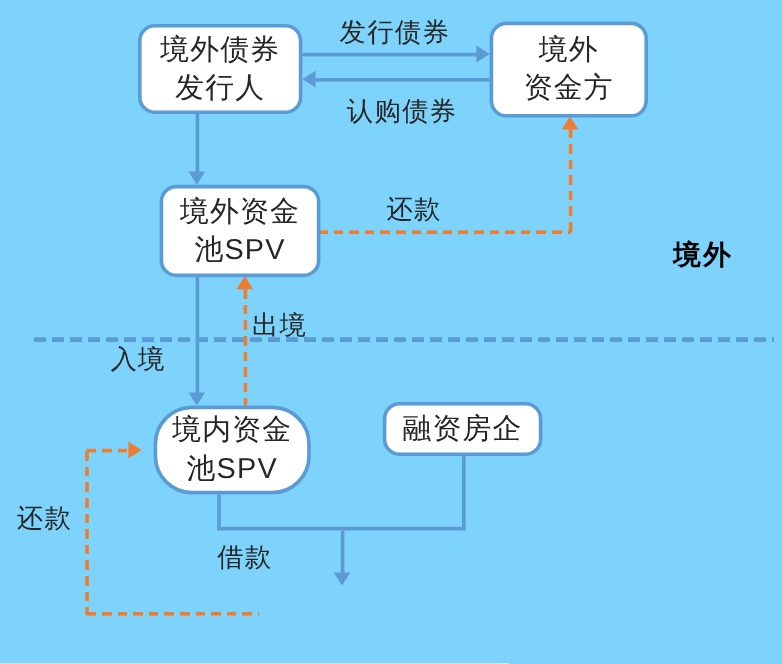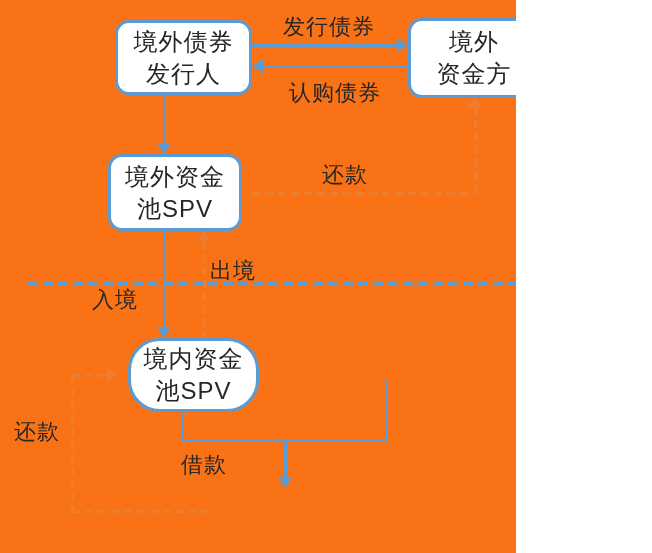--- a/index.html
+++ b/index.html
@@ -1,18 +1,18 @@
 <!DOCTYPE html>
 <html style="--blue: #5B9BD5; --orange: #ED7D31; --ink: #262626;"><head>
 <meta charset="utf-8">
 <style>
   :root { --blue:#5B9BD5; --orange:#ED7D31; --ink:#262626; }
   html,body { margin:0; padding:0; background:#fff; }
   #canvas {
-    position:relative; width:516px; height:553px; background:#f97316;
+    position:relative; width:652px; height:553px; background:#7dd3fc;
     font-family:"Liberation Sans","DejaVu Sans",sans-serif; overflow:hidden;
   }
   .node {
     position:absolute; box-sizing:border-box;
     border:3px solid var(--blue); border-radius:14px; background:#fff;
     display:flex; align-items:center; justify-content:center;
     text-align:center; font-size:24px; line-height:32px; color:var(--ink);
     white-space:pre-line; letter-spacing:1px;
   }
   .lbl { position:absolute; font-size:22px; color:var(--ink); letter-spacing:1px; white-space:nowrap; }
@@ -62,24 +62,25 @@
 
   <div class="dash-h" style="left:72px; top:510px; width:144px;"></div>
   <div class="dash-v" style="left:71px; top:376px; height:136px;"></div>
   <div class="dash-h" style="left:72px; top:374px; width:37px;"></div>
   <div class="ar ar-right-o" style="left:107px; top:368px;"></div>
 
   <div class="node" style="left:115px; top:20px; width:137px; height:75px;">境外债券
 发行人</div>
   <div class="node" style="left:408px; top:18px; width:132px; height:80px;">境外
 资金方</div>
-  <div class="node" style="left:108px; top:154px; width:134px; height:77px;text-align:center;">境外资金
+  <div class="node" style="left:133px; top:154px; width:134px; height:77px;text-align:center;">境外资金
 池SPV</div>
   <div class="node" style="left:128px; top:338px; width:131px; height:74px;border-radius:32px;">境内资金
 池SPV</div>
+  <div class="node" style="left:319px; top:335px; width:133px; height:45px;">融资房企</div>
 
   <div class="lbl" style="left:289px; top:78px;">认购债券</div>
   <div class="lbl" style="left:283px; top:12px;">发行债券</div>
   <div class="lbl" style="left:322px; top:160px;">还款</div>
   <div class="lbl" style="left:92px;  top:285px;">入境</div>
   <div class="lbl" style="left:210px; top:256px;">出境</div>
   <div class="lbl" style="left:14px;  top:417px;">还款</div>
   <div class="lbl" style="left:181px; top:450px;">借款</div>
 
   <div class="region" style="left:561px; top:197px;">境外</div>

